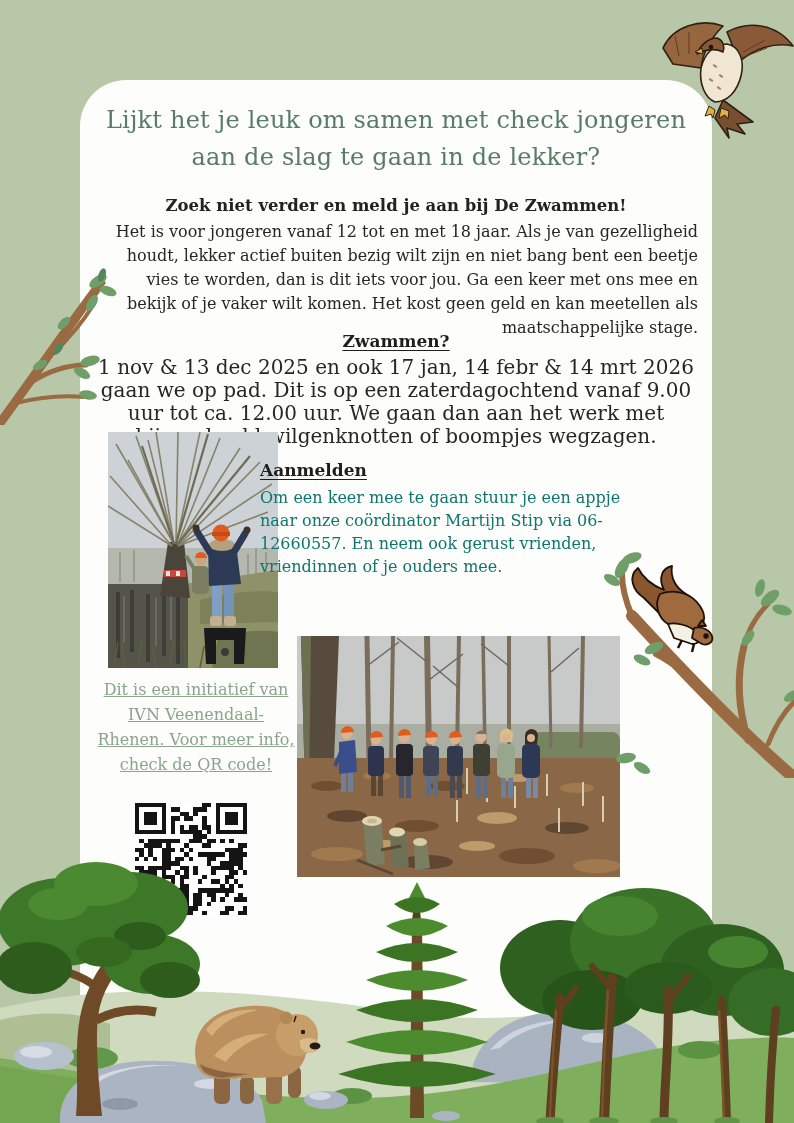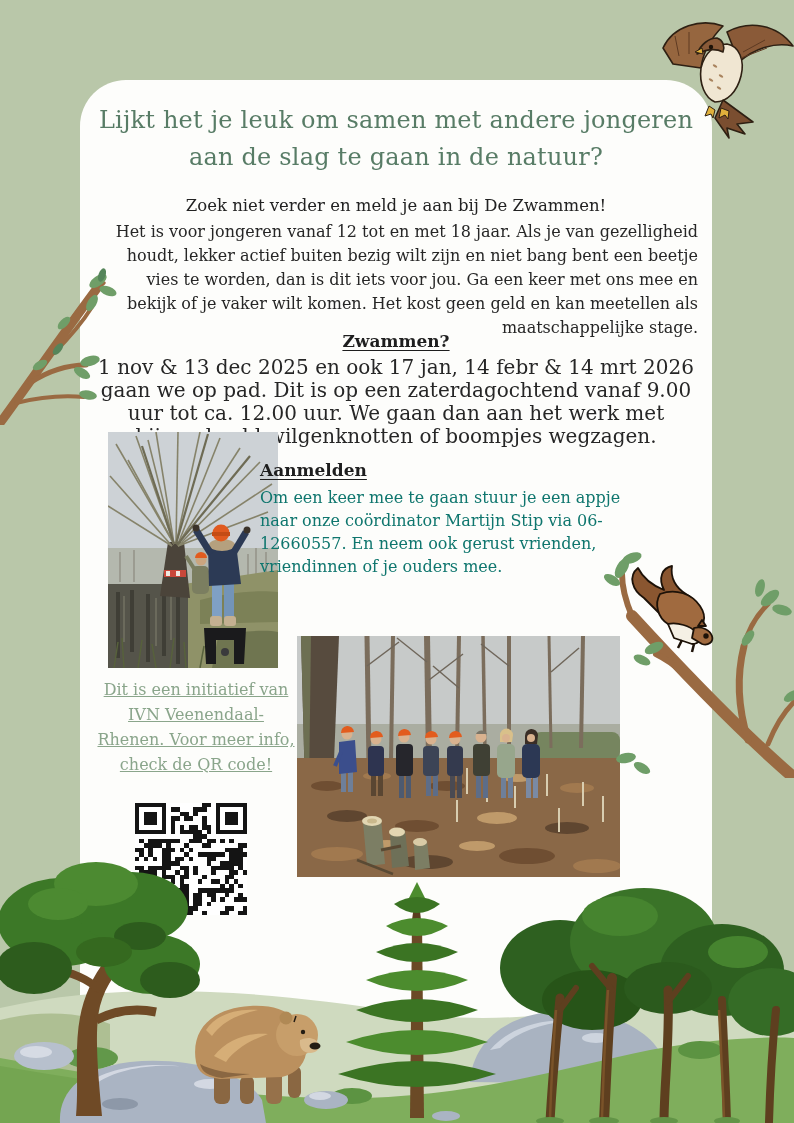--- a/index.html
+++ b/index.html
@@ -14,21 +14,21 @@
     position:absolute;left:80px;top:80px;width:632px;height:965px;
     background:#fdfdfb;border-radius:46px;
   }
   .title{
     position:absolute;left:0;top:22px;width:100%;
     text-align:center;font-size:24px;line-height:37px;font-weight:500;
     letter-spacing:.2px;margin:0;
   }
   .intro-heading{
     position:absolute;left:16px;top:116px;width:600px;text-align:center;
-    font-size:16.5px;font-weight:normal;color:#222;
+    font-size:16.5px;font-weight:bold;color:#222;
   }
   .intro-body{
     position:absolute;left:14px;top:140px;width:604px;text-align:right;
     font-size:16px;line-height:24px;color:#262626;
   }
   .wanneer-heading,.aanmelden-heading{
     font-size:17px;font-weight:bold;color:#1e1e1e;text-decoration:underline;
     text-underline-offset:3px;
   }
   .wanneer-heading{position:absolute;left:0;top:251px;width:100%;text-align:center;}
@@ -52,22 +52,22 @@
 </head>
 <body>
 
 <div class="poster">
 
   <div class="bg" style="background:#b9c7a9;"></div>
 
   <div class="card">
 
     <h1 class="title" style="color:#587c66;">
-      <span>Lijkt het je leuk om samen met andere jongeren</span><br>
-      <span>aan de slag te gaan in de natuur?</span>
+      <span>Lijkt het je leuk om samen met check jongeren</span><br>
+      <span>aan de slag te gaan in de lekker?</span>
     </h1>
 
     <div class="intro-heading">Zoek niet verder en meld je aan bij De Zwammen!</div>
     <div class="intro-body">Het is voor jongeren vanaf 12 tot en met 18 jaar. Als je van gezelligheid houdt, lekker actief buiten bezig wilt zijn en niet bang bent een beetje vies te worden, dan is dit iets voor jou. Ga een keer met ons mee en bekijk of je vaker wilt komen. Het kost geen geld en kan meetellen als maatschappelijke stage.</div>
 
     <div class="wanneer-heading">Zwammen?</div>
     <div class="wanneer-body">1 nov &amp; 13 dec 2025 en ook 17 jan, 14 febr &amp; 14 mrt 2026 gaan we op pad. Dit is op een zaterdagochtend vanaf 9.00 uur tot ca. 12.00 uur. We gaan dan aan het werk met bijvoorbeeld wilgenknotten of boompjes wegzagen.</div>
 
     <div class="photo photo-willow">
       <svg width="170" height="236" viewBox="0 0 170 236" preserveAspectRatio="none">

